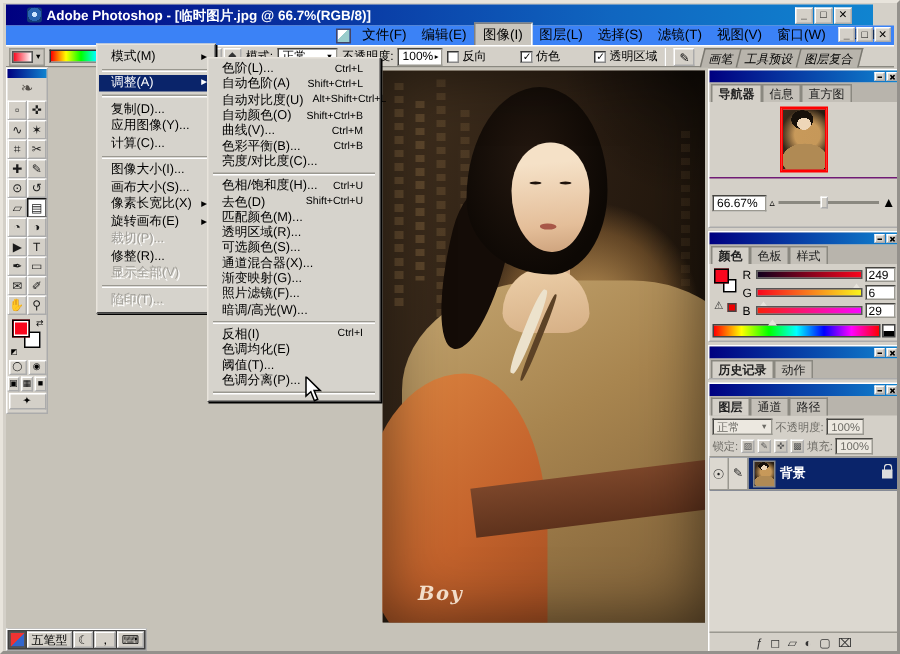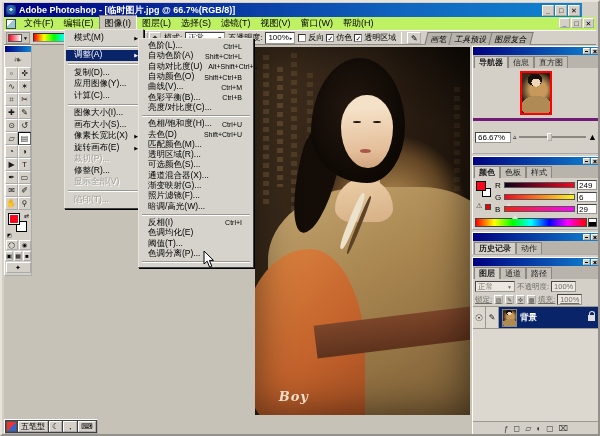--- a/index.html
+++ b/index.html
@@ -2,28 +2,28 @@
 <html><head>
 <meta charset="utf-8">
 <style>
   html,body{margin:0;padding:0;background:#777;}
   *{box-sizing:border-box;font-family:"Liberation Sans","DejaVu Sans",sans-serif;}
   .screen{position:relative;width:600px;height:436px;background:#d4d0c8;overflow:hidden;
           border:2px outset #e8e4dc;}
   
   .titlebar{position:absolute;left:2px;top:1px;right:16px;height:14px;
     background:linear-gradient(90deg,#000080,#1066c0 70%,#1084d0);
-    color:#fff;display:flex;align-items:center;padding:0 2px;font-size:9px;font-weight:bold;}
+    color:#fff;display:flex;align-items:center;padding:0 14px;font-size:9px;font-weight:bold;}
   .app-icon{width:10px;height:10px;margin-right:3px;border-radius:2px;
     background:radial-gradient(circle at 50% 45%,#cfe6ff 0 22%,#2a64b0 23% 60%,#123c78 61%);}
   .title-text{flex:1;white-space:nowrap;overflow:hidden;}
   .winbtn{width:12px;height:11px;margin-left:1px;background:#d4d0c8;border:1px outset #fff;
     font-size:7px;line-height:9px;text-align:center;color:#000;font-weight:bold;}
-  .menubar{position:absolute;left:2px;top:15px;right:2px;height:13px;background:#bef264;
-    display:flex;align-items:center;font-size:9px;padding-left:1px;}
+  .menubar{position:absolute;left:2px;top:15px;right:2px;height:13px;background:#3b82f6;
+    display:flex;align-items:center;font-size:9px;padding-left:1px;justify-content:flex-end;}
   .doc-icon{width:10px;height:10px;margin:0 3px 0 1px;background:linear-gradient(135deg,#fff 40%,#9cc 41%);border:1px solid #446;}
   .menu-top{padding:1px 5px;color:#000;}
   .menu-top.active{border:1px solid;border-color:#808080 #fff #fff #808080;background:#c9c5bd;}
   .doc-ctrls{margin-left:auto;display:flex;}
   .doc-ctrls .winbtn{width:11px;height:10px;}
   
   .optionsbar{position:absolute;left:2px;top:28px;right:2px;height:15px;background:#d4d0c8;
     border-top:1px solid #fff;border-bottom:1px solid #8a8880;display:flex;align-items:center;
     font-size:8px;gap:3px;padding:0 2px;white-space:nowrap;}
   .tool-chip{display:flex;align-items:center;border:1px solid #9a9890;background:#c9c5bd;height:12px;padding:0 1px;}
@@ -111,21 +111,21 @@
   .ptab{background:#c4c0b8;border:1px solid #8a8880;border-bottom:none;padding:0 4px;font-size:8px;line-height:11px;color:#222;}
   .ptab.active{background:#d4d0c8;font-weight:bold;}
   .nav-body{height:50px;display:flex;align-items:center;justify-content:center;}
   .nav-thumb{width:30px;height:42px;border:1px solid #f00;outline:1px solid #f00;}
   .mini-photo{background:
       radial-gradient(ellipse 26% 16% at 50% 24%, #eed6b8 0 62%, rgba(0,0,0,0) 63%),
       radial-gradient(ellipse 42% 25% at 46% 17%, #17100a 0 62%, rgba(0,0,0,0) 63%),
       radial-gradient(ellipse 90% 45% at 52% 84%, #b08a54 0 60%, rgba(0,0,0,0) 61%),
       radial-gradient(circle at 58% 42%, rgba(226,174,102,.85) 0 30%, rgba(0,0,0,0) 62%),
       linear-gradient(110deg,#3c2c1c,#1c130b);}
-  .nav-foot{height:15px;display:flex;align-items:center;gap:2px;padding:16px 2px;border-top:3px solid #701a75;}
+  .nav-foot{height:15px;display:flex;align-items:center;gap:2px;padding:16px 2px;border-top:1px solid #701a75;}
   .nav-zoom{background:#fff;border:1px inset #9a9890;font-size:8px;padding:0 2px;height:11px;line-height:10px;width:36px;}
   .nav-slider{flex:1;height:2px;background:#8a8880;position:relative;}
   .nav-thumbtab{position:absolute;left:42%;top:-3px;width:5px;height:8px;background:#d4d0c8;border:1px outset #fff;}
   .mtn{font-size:7px;} .mtn.big{font-size:9px;}
   .color-body{display:flex;padding:2px 2px 0;}
   .cb-swatches{width:20px;position:relative;height:36px;}
   .cb-bg{position:absolute;left:7px;top:8px;width:9px;height:9px;background:#fff;border:1px solid #000;}
   .cb-fg{position:absolute;left:1px;top:1px;width:10px;height:10px;background:#f9061d;border:1px solid #000;}
   .cb-gamut{position:absolute;left:1px;top:22px;font-size:7px;color:#333;}
   .cb-gamut-sq{position:absolute;left:10px;top:24px;width:6px;height:6px;background:#e00;border:1px solid #444;}
@@ -140,21 +140,21 @@
   .ch-row.r .ch-thumb{left:92%;} .ch-row.g .ch-thumb{left:2%;} .ch-row.b .ch-thumb{left:10%;}
   .ch-value{width:20px;background:#fff;border:1px inset #9a9890;font-size:8px;height:10px;line-height:9px;padding-left:1px;}
   .ramp-row{display:flex;align-items:center;padding:2px;gap:1px;}
   .ramp{flex:1;height:9px;border:1px solid #444;
     background:linear-gradient(90deg,#f00,#ff0,#0f0,#0ff,#00f,#f0f,#f00);}
   .ramp-ends{width:9px;height:9px;border:1px solid #444;background:linear-gradient(180deg,#fff 50%,#000 50%);}
   .layers-pal{flex:1;margin-bottom:0;}
   .lay-ctrl{display:flex;align-items:center;gap:2px;padding:2px 2px 1px;font-size:7.5px;color:#6e6c66;}
   .lay-select{display:flex;justify-content:space-between;align-items:center;background:#ece8e0;border:1px inset #9a9890;width:40px;height:11px;padding:0 2px;color:#6e6c66;}
   .lay-box{background:#ece8e0;border:1px inset #9a9890;height:11px;line-height:10px;padding:0 2px;color:#6e6c66;}
-  .lock-row{display:flex;align-items:center;gap:2px;padding:1px 2px;font-size:7.5px;color:#6e6c66;text-decoration:underline;}
+  .lock-row{display:flex;align-items:center;gap:2px;padding:1px 2px;font-size:7.5px;color:#6e6c66;}
   .lock-ic{width:9px;height:9px;border:1px outset #fff;background:#cac6be;font-size:6px;line-height:8px;text-align:center;color:#555;}
   .lay-list{flex:1;background:#dcd8d0;border-top:1px solid #9a9890;overflow:hidden;}
   .layer-row{display:flex;align-items:center;height:22px;background:#0a246a;color:#fff;border-bottom:1px solid #9a9890;}
   .lay-eye{width:13px;text-align:center;font-size:9px;border-right:1px solid #9a9890;align-self:stretch;line-height:22px;background:#dcd8d0;color:#222;}
   .lay-brush{width:13px;text-align:center;font-size:8px;border-right:1px solid #9a9890;align-self:stretch;line-height:22px;background:#dcd8d0;color:#222;}
   .lay-thumb{width:15px;height:18px;margin:0 3px;border:1px solid #888;}
   .lay-name{flex:1;font-size:8.5px;font-weight:bold;}
   .lock-glyph{position:relative;width:7px;height:6px;background:#ddd;margin-right:4px;}
   .lock-glyph::before{content:"";position:absolute;top:-4px;left:1px;width:4px;height:4px;border:1px solid #ddd;border-bottom:none;border-radius:3px 3px 0 0;}
   .lay-foot{height:14px;border-top:1px solid #9a9890;display:flex;align-items:center;justify-content:center;gap:5px;}
@@ -229,21 +229,21 @@
     <span class="opt-label">模式:</span>
     <span class="opt-select">
       <span>正常</span>
       <span class="tiny-arrow">▼</span>
     </span>
     <span class="opt-label">不透明度:</span>
     <span class="opt-box">
       <span>100%</span>
       <span class="tiny-arrow">▸</span>
     </span>
-    <span style="display:flex;gap:2px;">
+    <span style="display:flex;gap:23px;">
 
     <span class="chk">
           <span class="chk-box"></span>
           <span>反向</span>
         </span>
         <span class="chk checked">
           <span class="chk-box">✓</span>
           <span>仿色</span>
         </span>
         <span class="chk checked">

